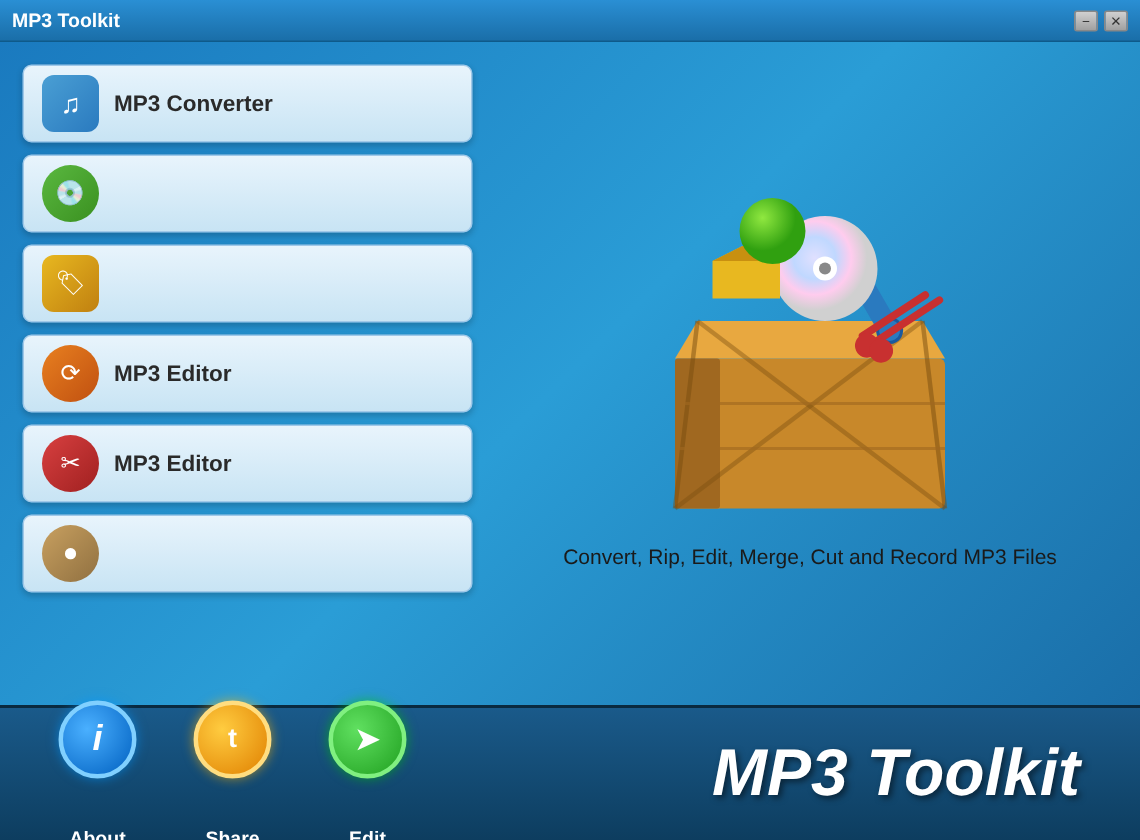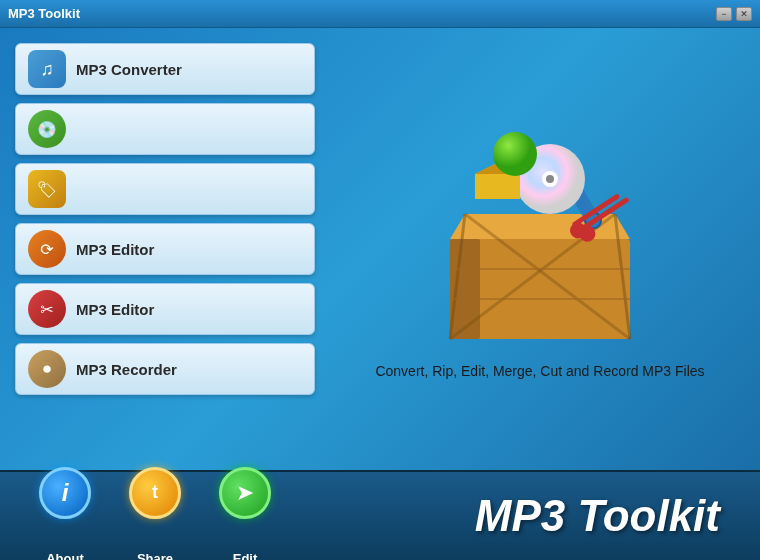--- a/index.html
+++ b/index.html
@@ -309,21 +309,20 @@
       <div class="menu-btn-icon">
         <div class="icon-scissors">✂</div>
       </div>
       <span class="menu-btn-label">MP3 Editor</span>
     </div>
 
     <div class="menu-btn">
       <div class="menu-btn-icon">
         <div class="icon-record">⏺</div>
       </div>
-      <span class="menu-btn-label">MP3 Recorder</span>
     </div>
 
   </div>
 
   <div class="right-panel">
 
     <div class="toolbox-image">
       <svg class="toolbox-svg" viewBox="0 0 240 240" xmlns="http://www.w3.org/2000/svg">
 
         <rect x="30" y="120" width="180" height="100" rx="4" fill="#c8882a"></rect>

